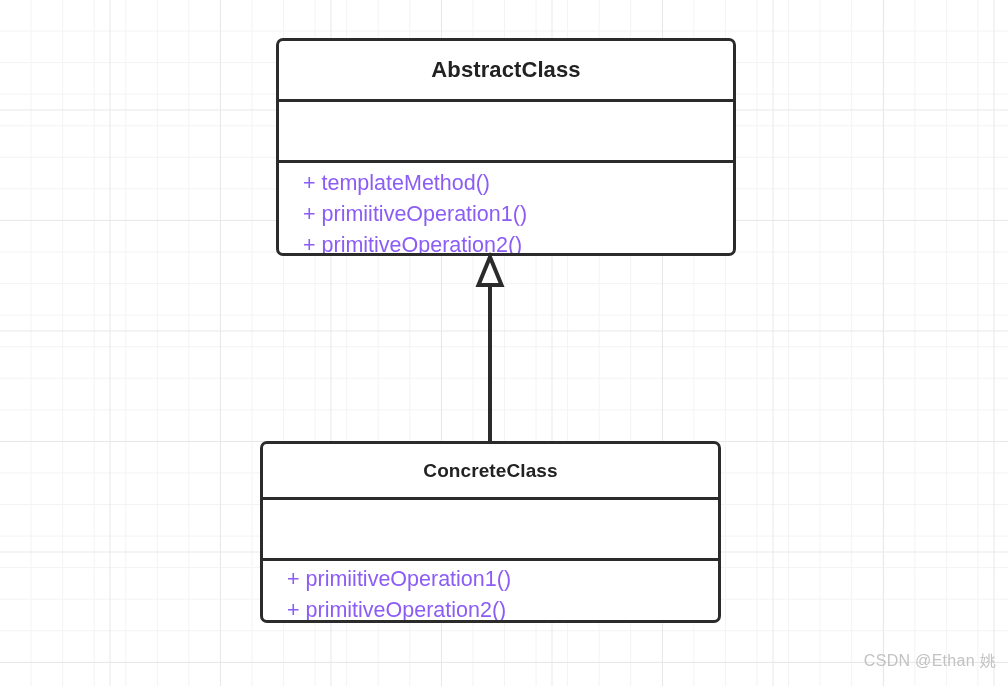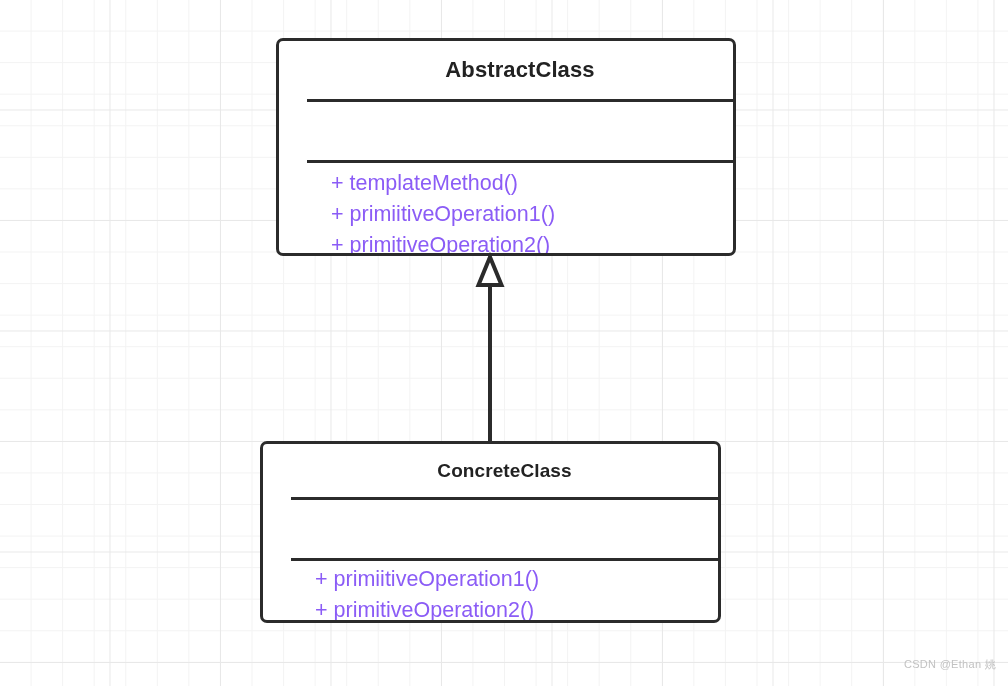--- a/index.html
+++ b/index.html
@@ -27,21 +27,20 @@
     font-family: "Liberation Sans", sans-serif;
   }
 
   .uml-class {
     position: absolute;
     box-sizing: border-box;
     background: #ffffff;
     border: 3px solid #2b2b2b;
     border-radius: 7px;
     overflow: hidden;
-    padding-left: 28px;
   }
 
   .class-title {
     box-sizing: border-box;
     width: 100%;
     text-align: center;
     font-weight: bold;
     color: #222222;
     letter-spacing: 0.1px;
     display: flex;
@@ -116,21 +115,21 @@
     width: 1008px;
     height: 686px;
     pointer-events: none;
   }
 
   
   #watermark {
     position: absolute;
     right: 12px;
     bottom: 14px;
-    font-size: 11px;
+    font-size: 16px;
     color: #c2c2c2;
     letter-spacing: 0.3px;
     white-space: nowrap;
   }
 </style>
 </head>
 <body>
 
 <div id="canvas">
 

